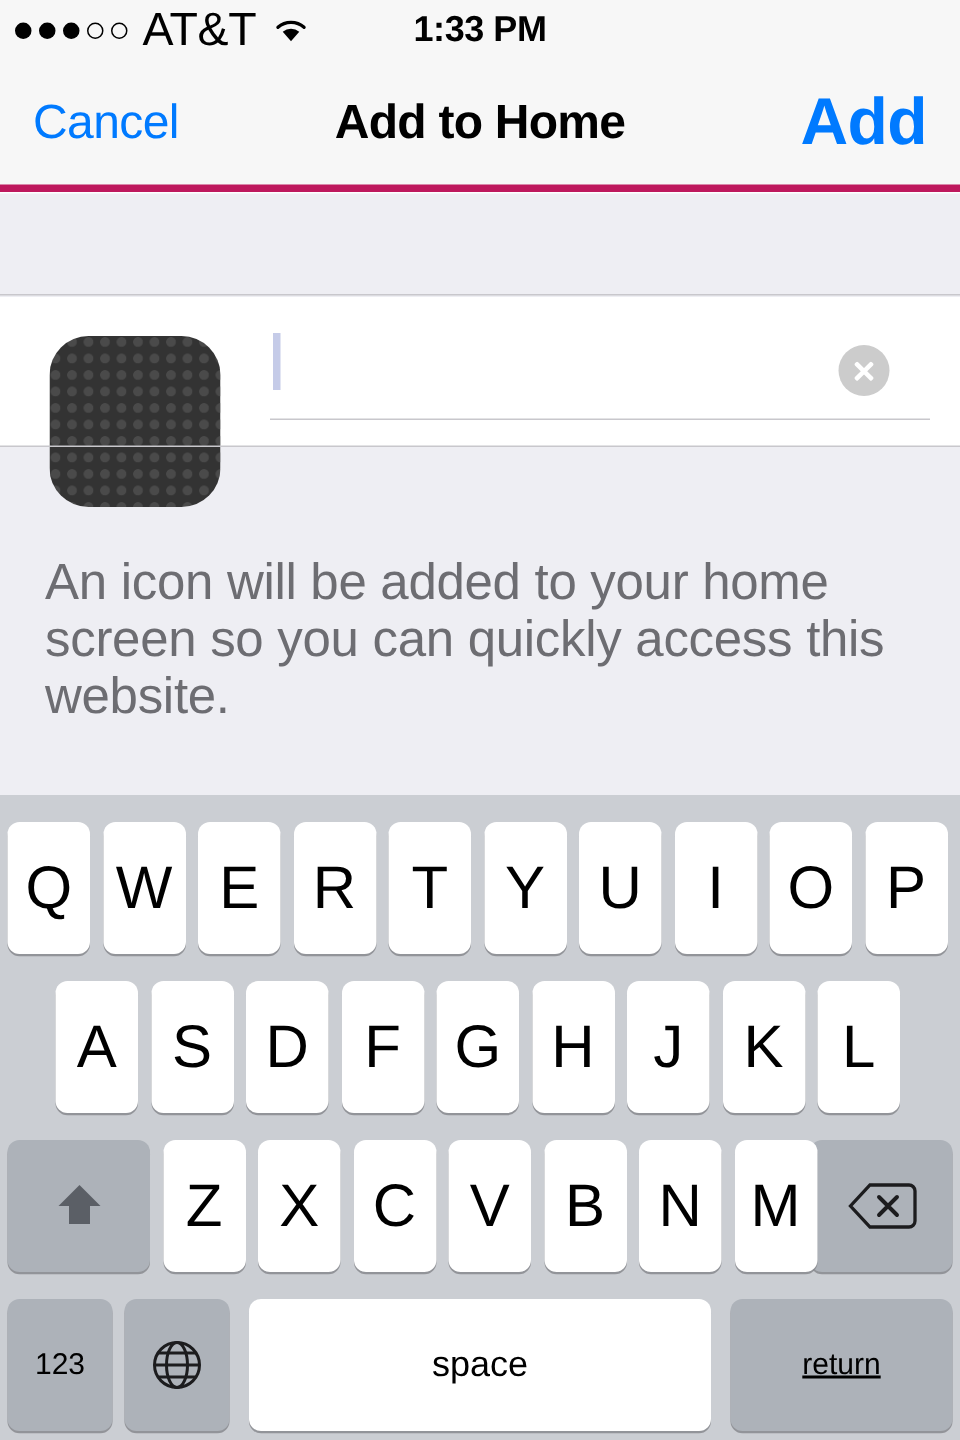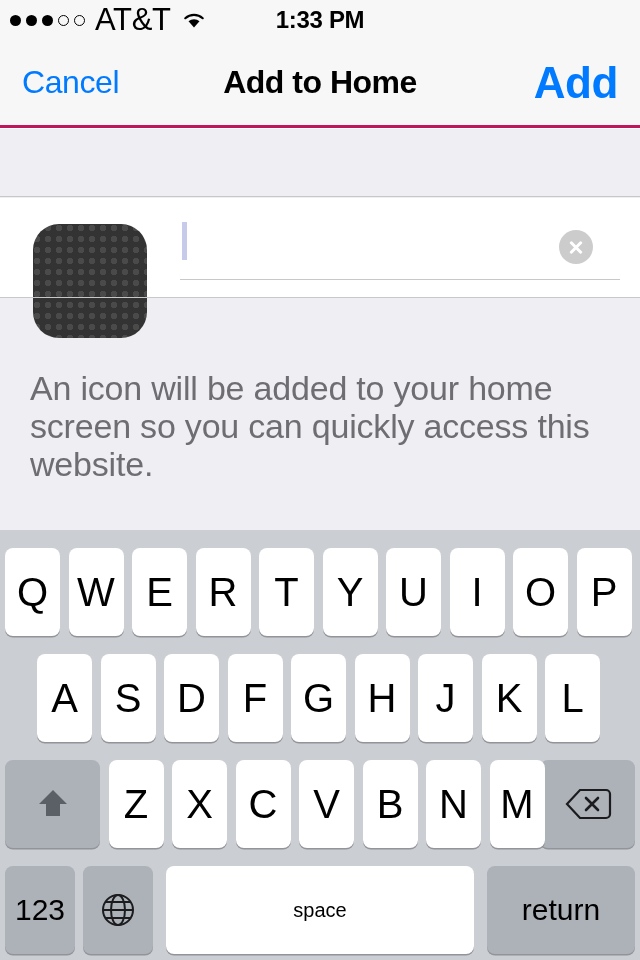--- a/index.html
+++ b/index.html
@@ -47,21 +47,21 @@
   .battery:after {
     content: ""; position: absolute; right: -6px; top: 7px;
     width: 4px; height: 9px; background: #000; border-radius: 0 2px 2px 0;
   }
   .battery .fill { height: 100%; background: #000; border-radius: 1px; }
 
   
   .nav-bar {
     position: absolute; left: 0; top: 40px; width: 640px; height: 88px;
     background: #f7f7f7;
-    border-bottom: 3px solid #be185d;
+    border-bottom: 5px solid #be185d;
     display: flex; align-items: center;
   }
   .nav-cancel {
     position: absolute; left: 22px; font-size: 32px; color: #007aff;
     letter-spacing: -0.4px; cursor: pointer; background: none; border: none;
     font-family: "Liberation Sans", sans-serif;
   }
   .nav-title {
     position: absolute; left: 0; width: 640px; text-align: center;
     font-size: 32px; font-weight: bold; color: #000; letter-spacing: -0.5px;
@@ -152,22 +152,22 @@
 
   .key {
     position: absolute; top: 0; height: 88px;
     background: #ffffff; border-radius: 8px;
     box-shadow: 0 1.5px 0 rgba(136,138,142,0.85);
     display: flex; align-items: center; justify-content: center;
     font-size: 40px; color: #000; cursor: pointer; user-select: none;
     font-family: "Liberation Sans", sans-serif;
   }
   .key.gray { background: #adb2b9; }
-  .key.small { font-size: 30px; text-align: right; }
-  .key.space { font-size: 20px; }
+  .key.small { font-size: 20px; text-align: right; }
+  .key.space { font-size: 24px; }
 
   .shift-arrow {
     width: 38px; height: 38px; position: relative;
   }
   .globe-icon { width: 40px; height: 40px; }
   .bksp-icon { width: 48px; height: 36px; }
 </style>
 </head>
 <body>
 
@@ -277,17 +277,17 @@
       <div class="key gray" style="left:83px; width:70px;">
         <span class="globe-icon">
           <svg width="40" height="40" viewBox="0 0 40 40">
             <circle cx="20" cy="20" r="15" fill="none" stroke="#1c1c1e" stroke-width="2"></circle>
             <ellipse cx="20" cy="20" rx="7" ry="15" fill="none" stroke="#1c1c1e" stroke-width="2"></ellipse>
             <path d="M5 20 H35 M7.5 12 H32.5 M7.5 28 H32.5" stroke="#1c1c1e" stroke-width="2"></path>
           </svg>
         </span>
       </div>
       <div class="key space" style="left:166px; width:308px;">space</div>
-      <div class="key gray small" style="left:487px; width:148px;">return</div>
+      <div class="key gray small" style="left:487px; width:148px;text-decoration:underline;">return</div>
     </div>
   </div>
 
 </div>
 
 </body></html>

